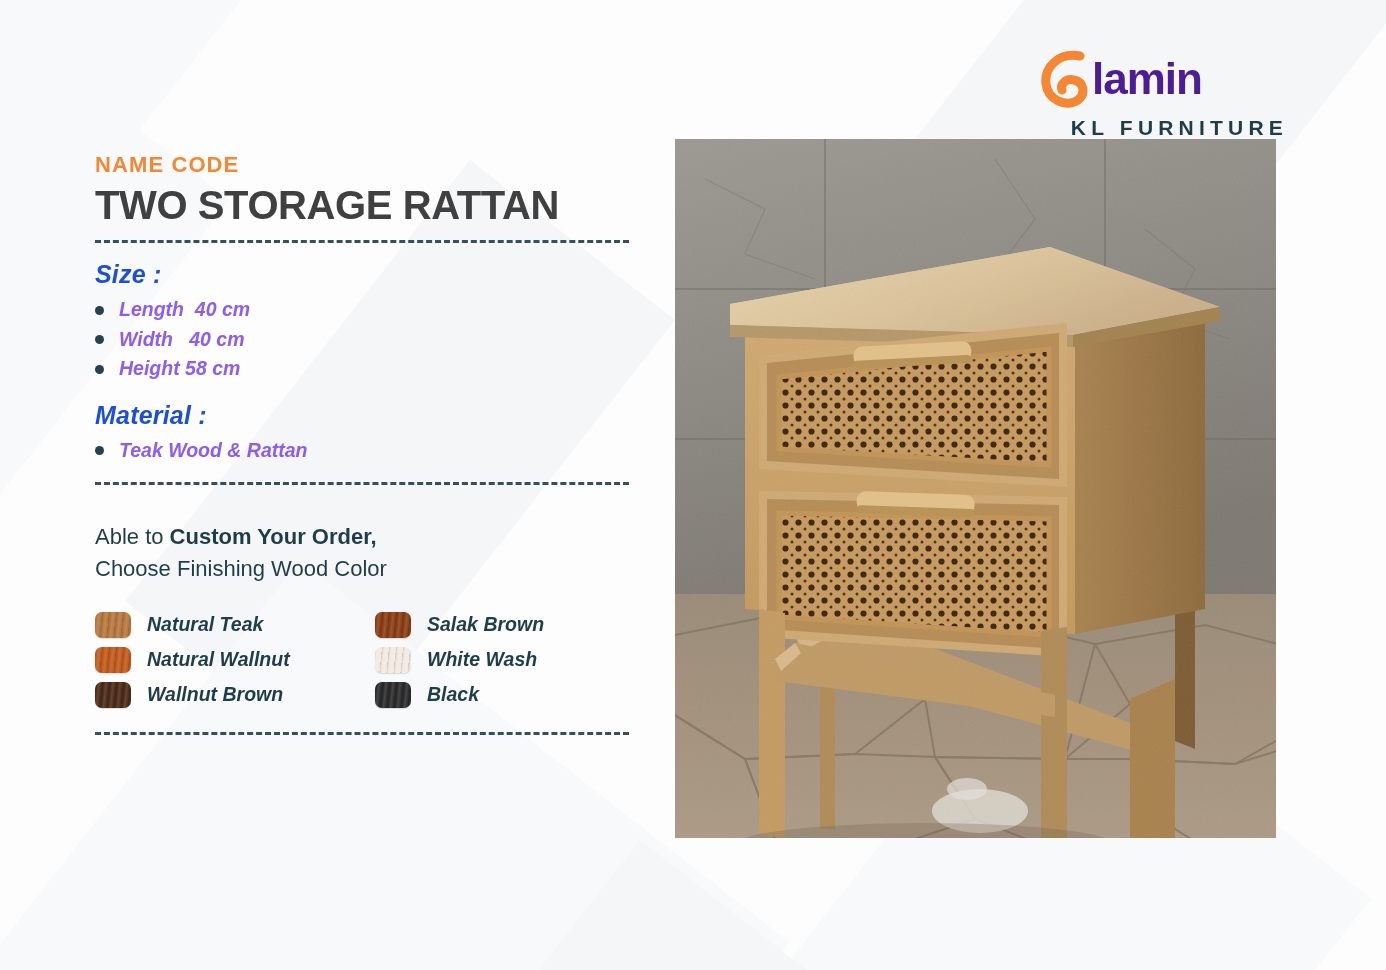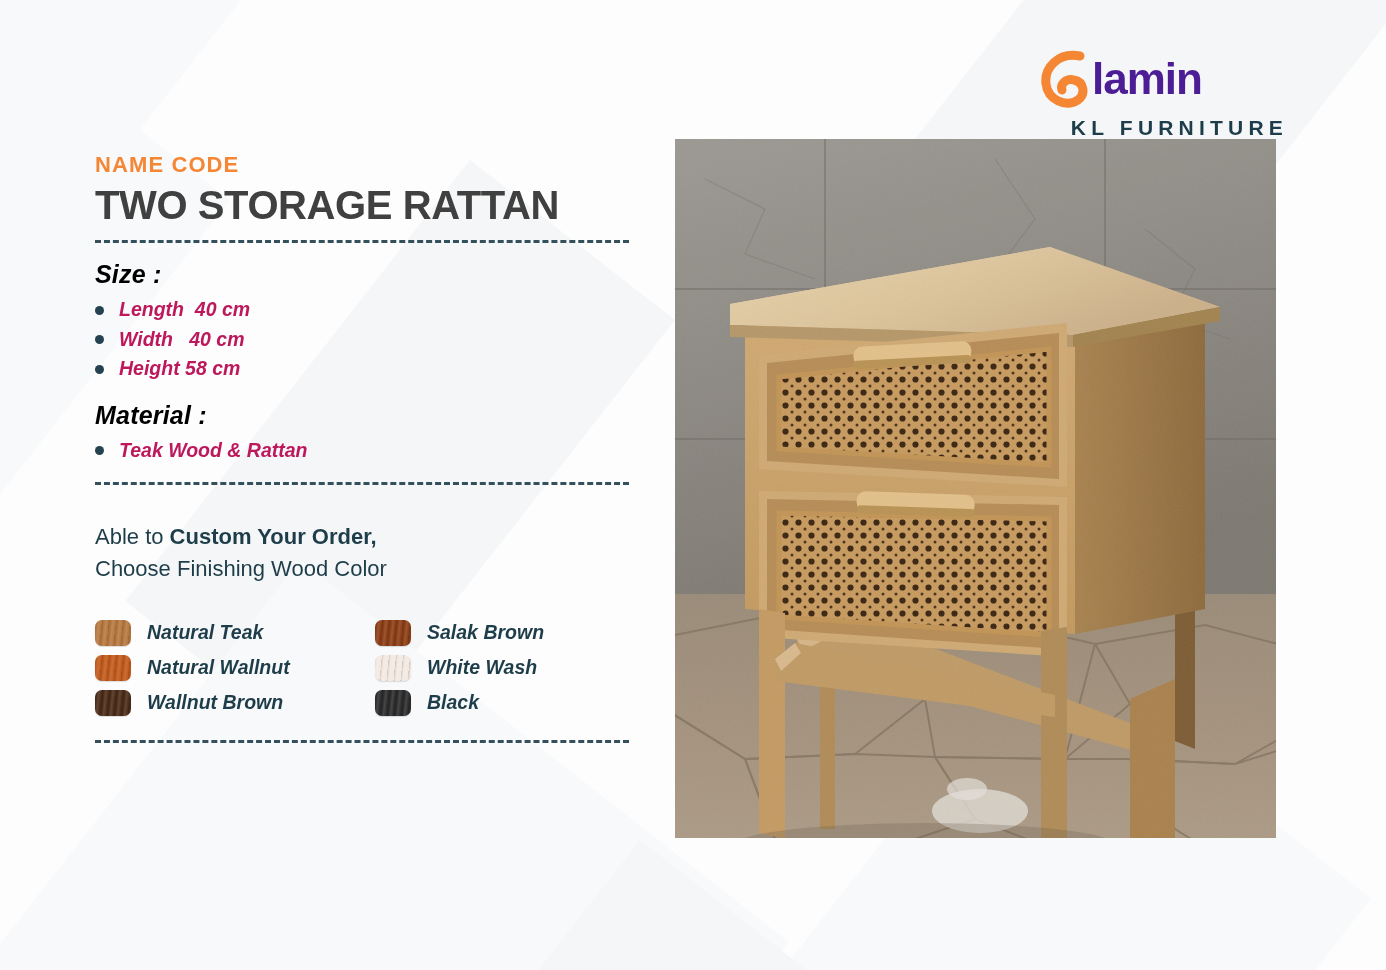--- a/index.html
+++ b/index.html
@@ -58,43 +58,43 @@
   }
   .divider {
     margin-top:13px;
     border-top:3px dashed #24424f;
     height:0;
     opacity:.92;
   }
 
   .sec-head {
     font-size:25px; font-weight:700; font-style:italic;
-    color:#000000; margin-top:17px; letter-spacing:.2px;
+    color:#1d4ed8; margin-top:17px; letter-spacing:.2px;
   }
   ul.spec { list-style:none; margin-top:6px; }
   ul.spec li {
     display:flex; align-items:center;
     font-size:19.5px; font-weight:700; font-style:italic;
-    color:#be185d; line-height:1.52;
+    color:#8b5cf6; line-height:1.52;
   }
   .bullet {
     width:9px; height:9px; border-radius:50%;
     background:#24424f; margin-right:15px; flex:none;
   }
   .spec-label { white-space:pre; }
 
   #custom-block { margin-top:36px; }
   .custom-line {
     font-size:22px; color:#1e3d4a; line-height:1.46; font-weight:400;
   }
   .custom-line b { font-weight:700; }
 
   
   #swatch-grid {
-    margin-top:35px;
+    margin-top:27px;
     display:grid;
     grid-template-columns:280px 1fr;
     row-gap:9px;
   }
   .sw-item { display:flex; align-items:center; }
   .sw-chip {
     width:36px; height:26px; border-radius:7px;
     flex:none; margin-right:16px;
     box-shadow:0 1px 1px rgba(0,0,0,.13);
     position:relative; overflow:hidden;

